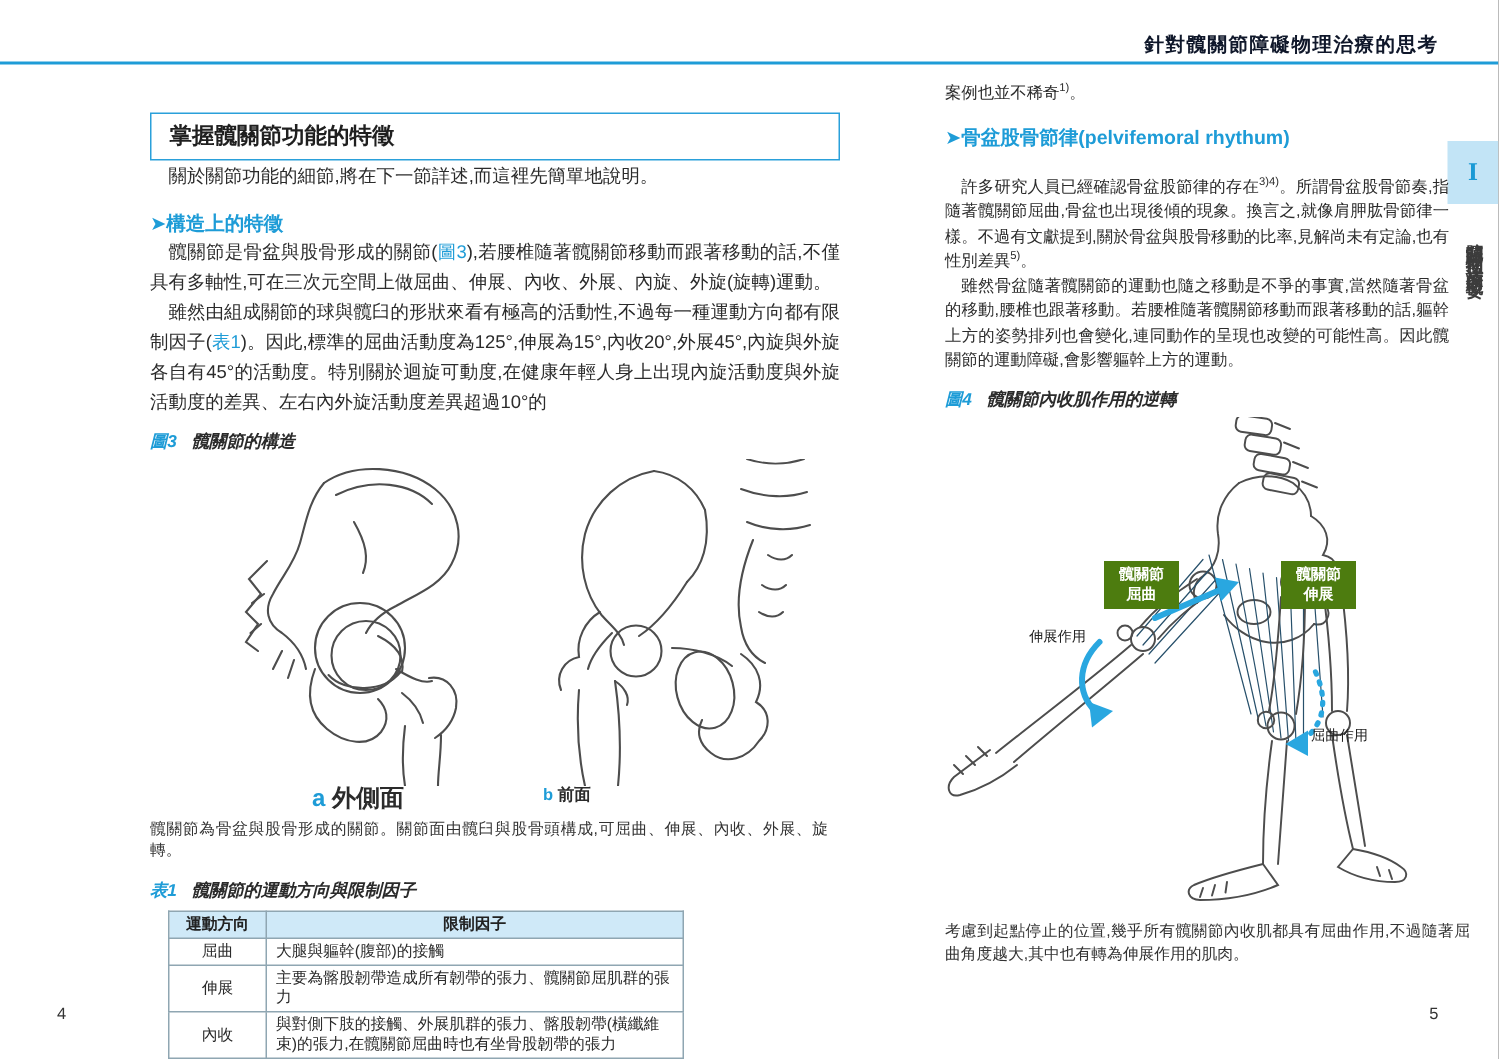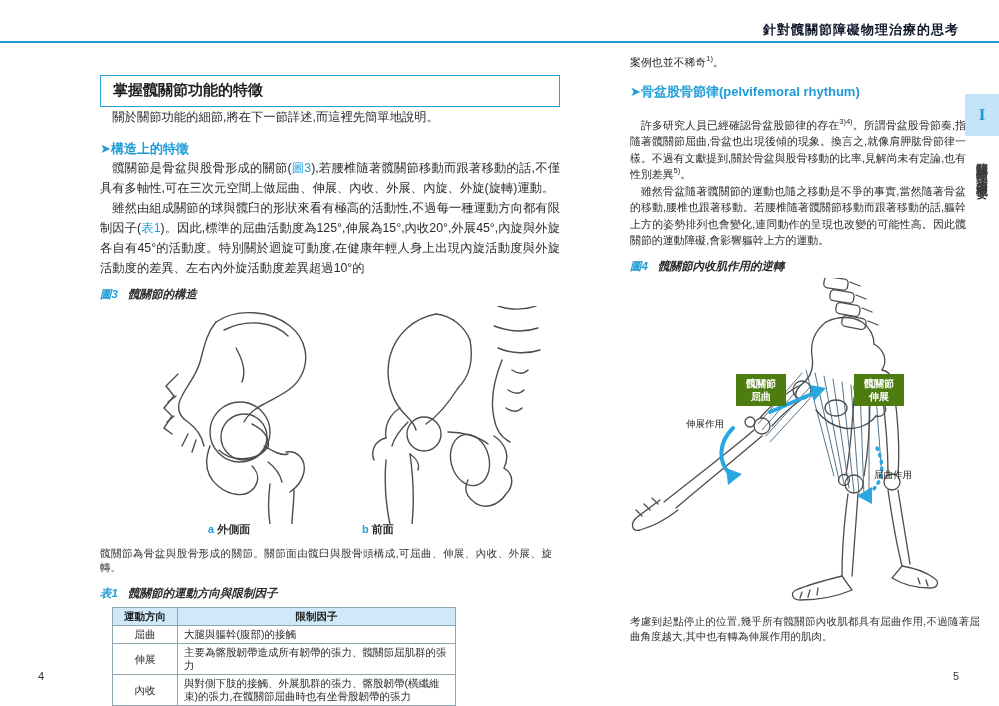--- a/index.html
+++ b/index.html
@@ -21,42 +21,42 @@
   
   .lpage{position:absolute;left:100px;top:75px;width:460px;}
   .sec-box{border:1.5px solid #2aa0da;padding:5px 12px 6px 12px;font-size:15px;font-weight:bold;color:#1f1f1f;}
   .lpage .para{font-size:12.3px;line-height:20px;text-indent:1em;margin:0;}
   .l-intro{margin-top:13px;}
   .subhead{margin-top:13px;font-size:13px;font-weight:bold;color:#1e9cd7;}
   .fig-label{margin-top:9px;font-size:11.5px;font-weight:bold;font-style:italic;}
   .fig-label .tag{color:#1e9cd7;margin-right:10px;}
   .fig3-wrap{position:relative;height:242px;}
   .fig3-svg{position:absolute;left:18px;top:4px;}
-  .fig3-cap-a{position:absolute;left:108px;top:220px;font-size:11px;font-weight:bold;}
+  .fig3-cap-a{position:absolute;left:108px;top:220px;font-size:16px;font-weight:bold;}
   .fig3-cap-b{position:absolute;left:262px;top:220px;font-size:11px;font-weight:bold;}
   .fig-note{font-size:10.5px;line-height:14px;color:#333;margin-top:2px;text-align:justify;width:452px;}
   .tbl{border-collapse:collapse;margin-top:6px;margin-left:12px;width:344px;font-size:10.5px;}
   .tbl th,.tbl td{border:1px solid #8fa6b2;padding:2px 6px;line-height:13px;}
   .tbl th{background:#cfe9f8;font-weight:bold;text-align:center;color:#222;}
   .tbl td.dir{width:52px;text-align:center;}
   .pageno{position:absolute;bottom:24px;font-size:11px;color:#333;}
   .pn-l{left:38px;}  .pn-r{right:40px;}
   
   .rpage{position:absolute;left:630px;top:54px;width:336px;}
   .rpage .para{font-size:10.9px;line-height:16.5px;margin:0;}
   .rpage .ind{text-indent:1em;}
   .rpage .subhead{margin-top:12px;margin-bottom:16px;}
   .fig4-wrap{position:relative;width:360px;height:332px;margin-top:4px;}
   .fig4-box{position:absolute;width:46px;background:#4d7c0f;color:#fff;font-size:10px;font-weight:bold;
             line-height:13px;text-align:center;padding:3px 2px;}
   .bx-flex{left:106px;top:96px;}
   .bx-ext{left:224px;top:96px;}
   .fig4-ann{position:absolute;font-size:9.5px;color:#222;}
   .ann-ext{left:56px;top:140px;}
-  .ann-flex{left:244px;top:191px;}
+  .ann-flex{left:244px;top:206px;}
   .fig4-note{font-size:10.5px;line-height:15px;color:#333;text-align:justify;width:350px;margin-top:4px;}
   svg{display:block;}
 </style>
 </head>
 <body>
 
 <div id="page">
 
   <div class="hdr-title">針對髖關節障礙物理治療的思考</div>
   <div class="hdr-rule"></div>

